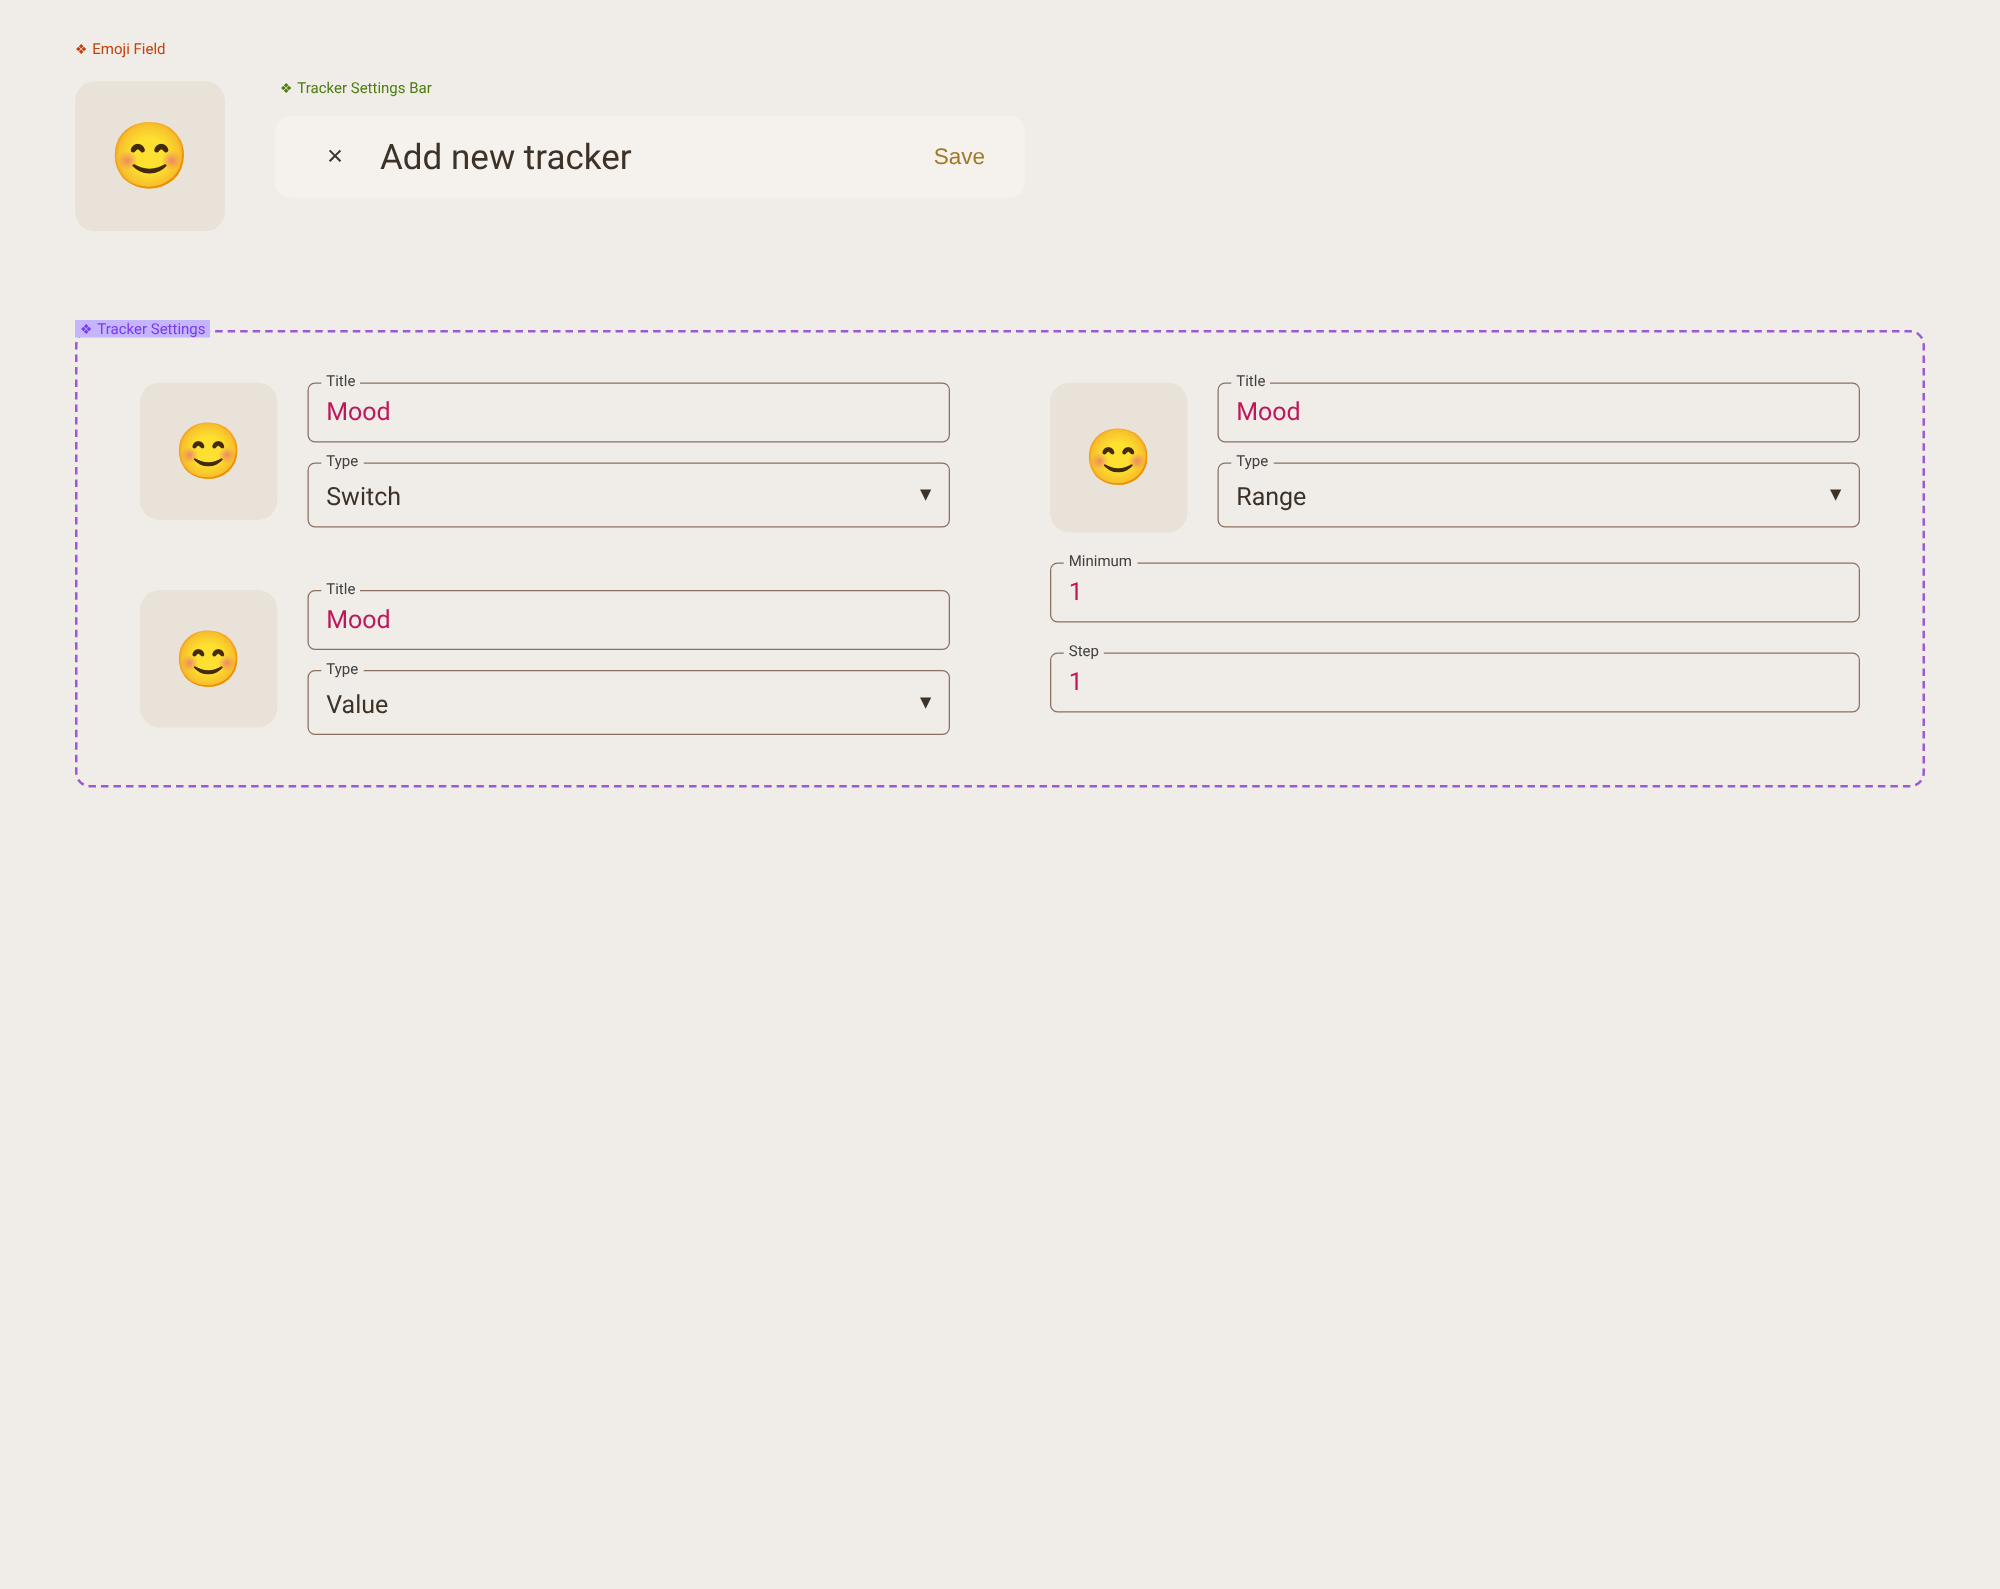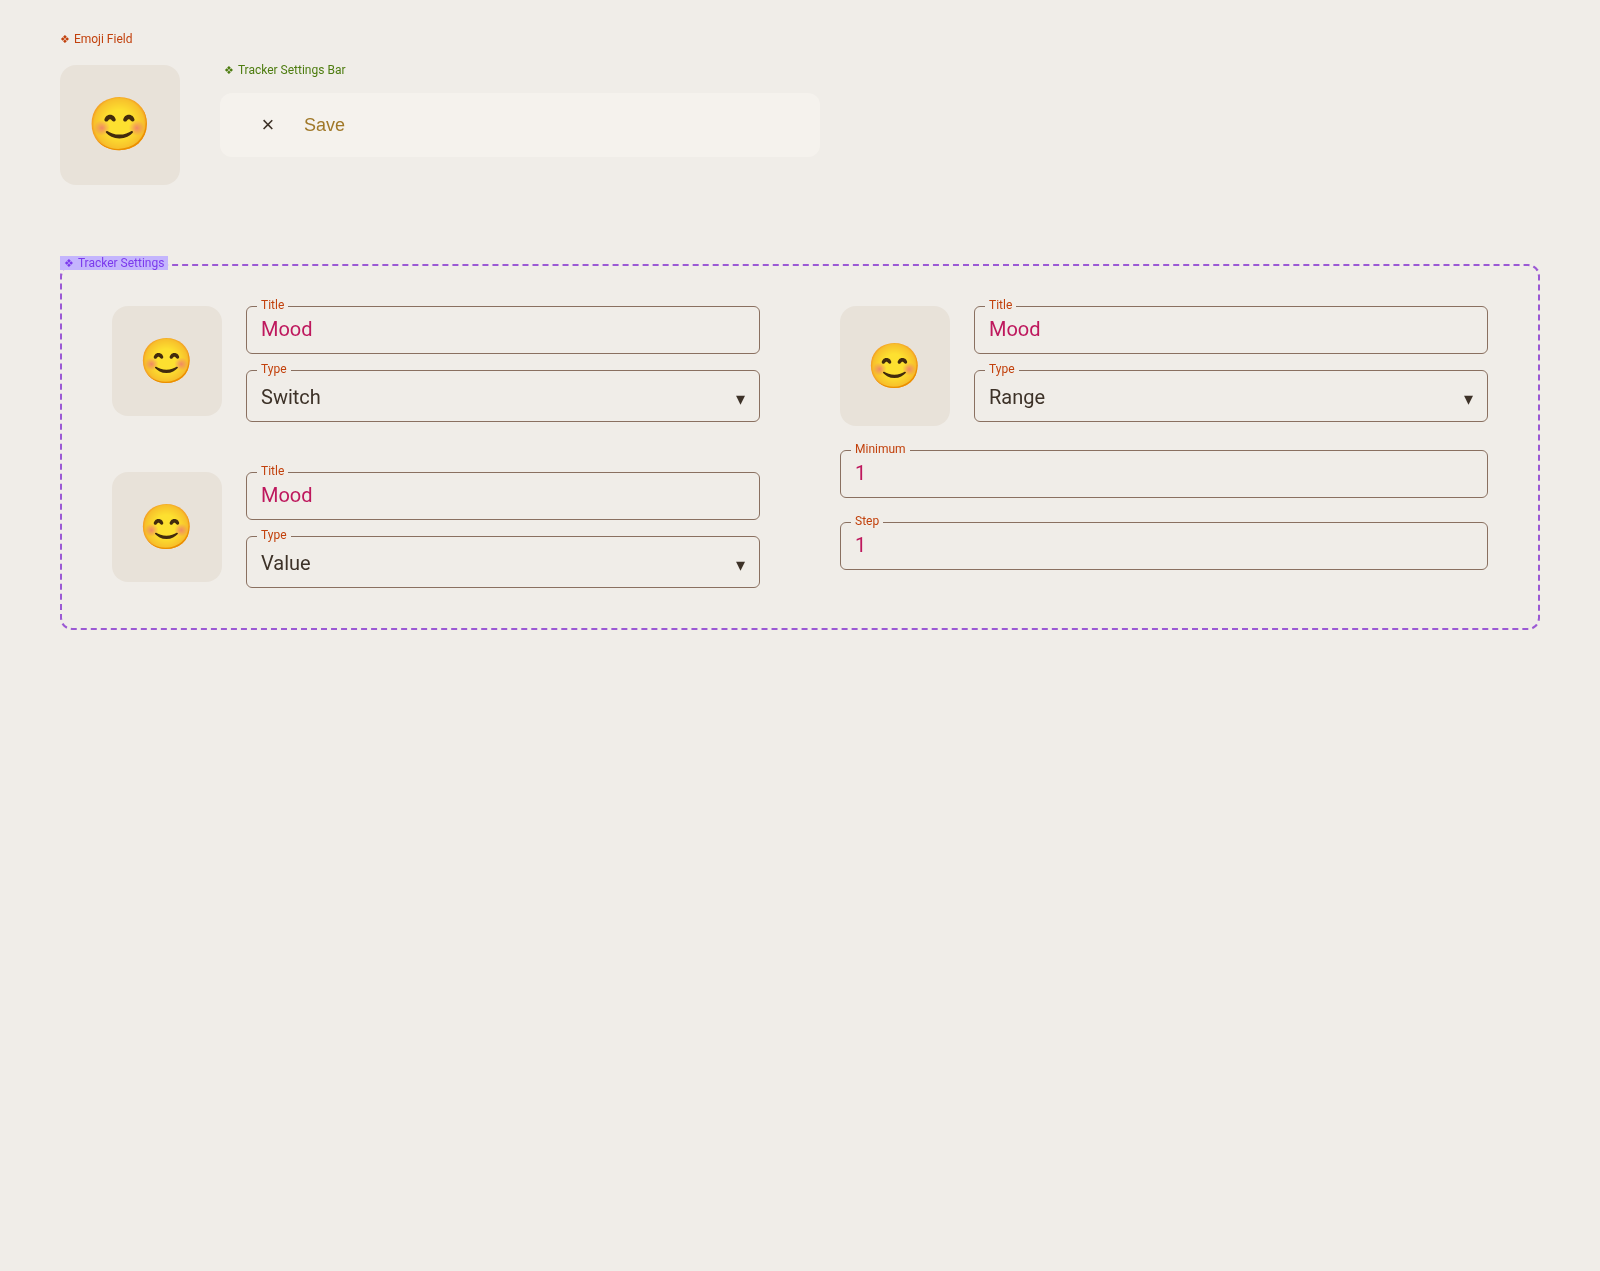--- a/index.html
+++ b/index.html
@@ -209,33 +209,33 @@
       padding: 10px 14px 12px;
     }
 
     .field-label {
       position: absolute;
       top: -9px;
       left: 10px;
       background: #f0ede8;
       padding: 0 4px;
       font-size: 12px;
-      color: #c2410c;
+      color: #404040;
     }
 
     .field-value {
       font-size: 20px;
       color: #be185d;
       font-weight: 400;
       padding-top: 4px;
     }
 
     .field-select-wrapper {
       display: flex;
-      align-items: flex-end;
+      align-items: center;
       justify-content: space-between;
     }
 
     .select-value {
       font-size: 20px;
       color: #3d3228;
       font-weight: 400;
       padding-top: 4px;
     }
 
@@ -283,20 +283,21 @@
   <div class="annotation-tracker-settings-bar">Tracker Settings Bar</div>
 
   <div class="top-section">
 
     <div class="emoji-field-box">
       <span class="emoji-display">😊</span>
     </div>
 
     <div class="tracker-settings-bar">
       <button class="close-btn">×</button>
+      <span class="tracker-bar-title">Add new tracker</span>
       <button class="save-btn">Save</button>
     </div>
   </div>
 
   <div class="annotation-tracker-settings">Tracker Settings</div>
 
   <div class="tracker-settings-container">
 
     <div class="left-column">
 

